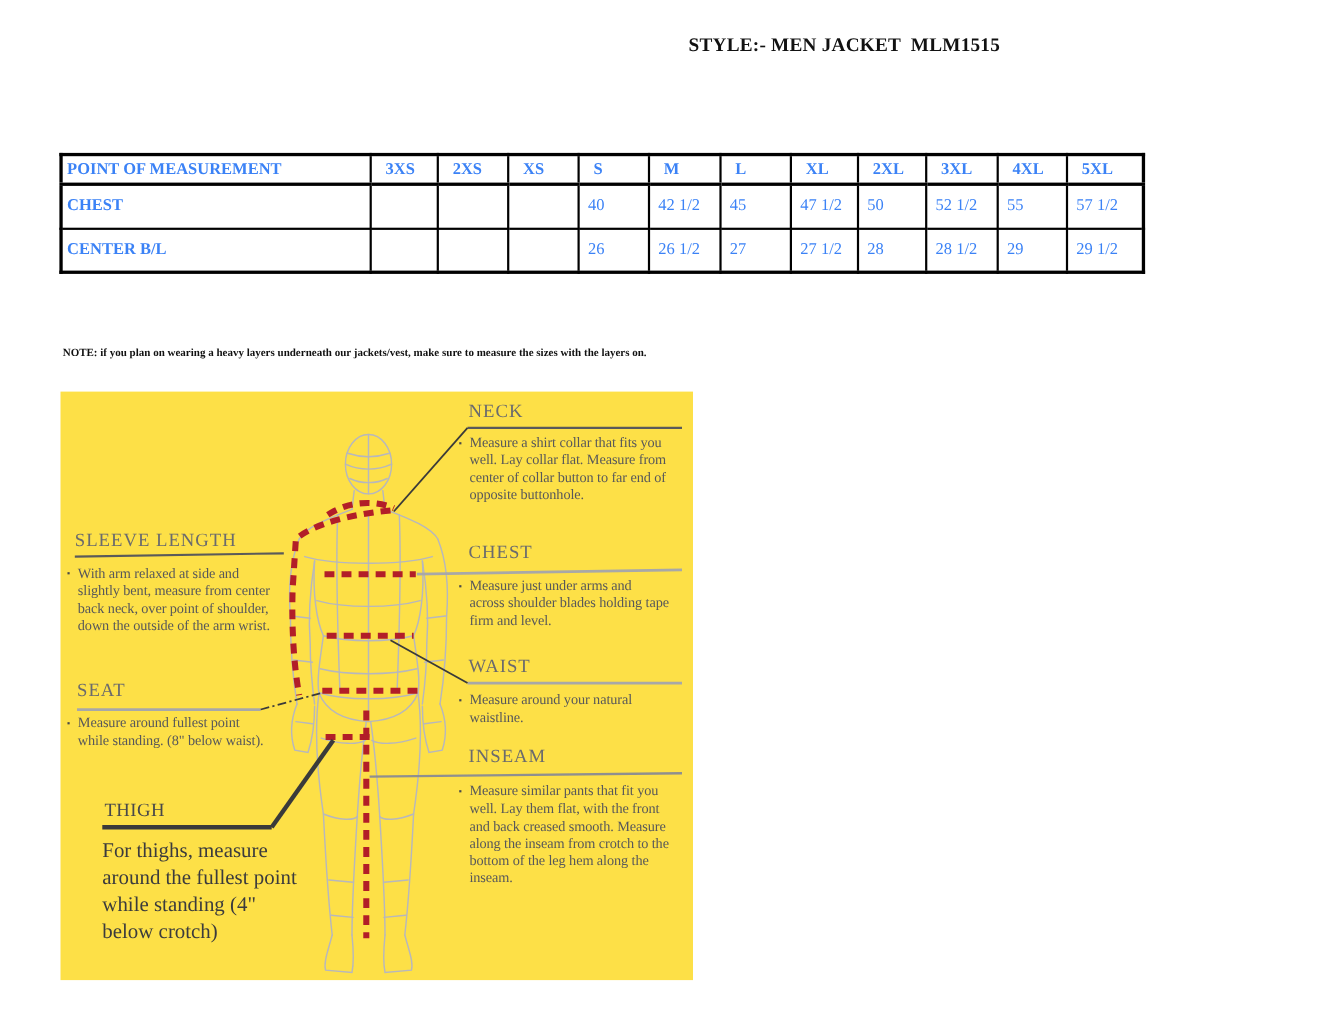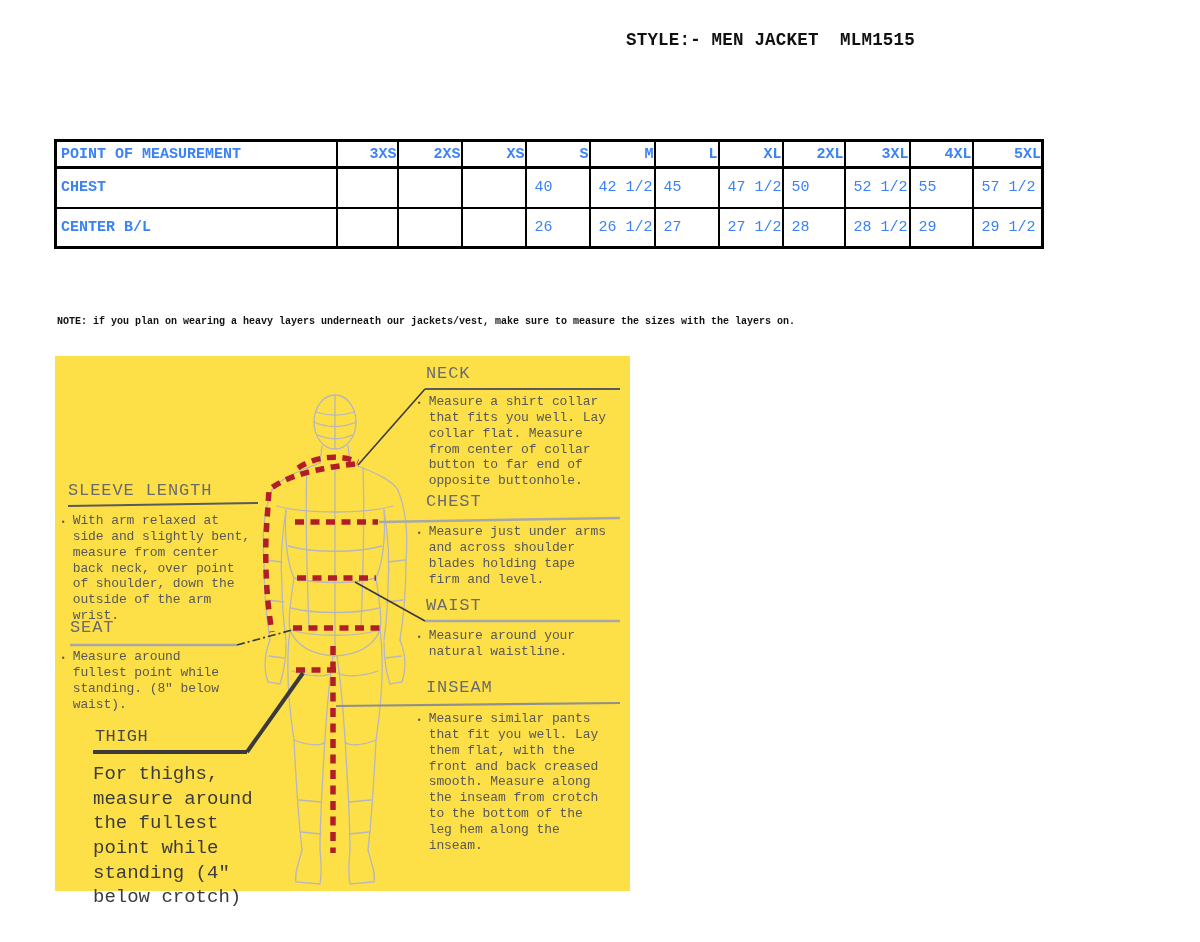--- a/index.html
+++ b/index.html
@@ -1,30 +1,30 @@
 <!DOCTYPE html>
 <html><head>
 <meta charset="utf-8">
 <style>
   html,body{margin:0;padding:0;background:#fff;}
   .page{position:relative;width:1200px;height:942px;background:#ffffff;overflow:hidden;
-        font-family:Liberation Mono, monospace;}
+        font-family:Liberation Serif, serif;}
 
   
   .title{position:absolute;left:626px;top:30px;font-size:17.5px;font-weight:bold;color:#111;
          letter-spacing:0.2px;white-space:pre;}
 
   
   table.size{position:absolute;left:54px;top:139px;border-collapse:collapse;table-layout:fixed;
              border:3px solid #000;}
   table.size th,table.size td{border:2px solid #000;font-size:15px;color:#3b82f6;
              overflow:hidden;white-space:nowrap;padding:0;}
   table.size thead tr{height:27px;}
   table.size tbody tr{height:40px;}
-  table.size th{font-weight:bold;text-align:right;border-bottom:3px solid #000;padding-left:13px;}
+  table.size th{font-weight:bold;text-align:left;border-bottom:3px solid #000;padding-left:13px;}
   table.size th.poml{text-align:left;padding-left:4px;}
   table.size td.rowlabel{font-weight:bold;text-align:left;padding-left:4px;}
   table.size td.val{text-align:left;padding-left:8px;font-weight:normal;}
 
   
   .note{position:absolute;left:57px;top:316px;font-size:10px;font-weight:bold;color:#111;}
 
   
   .diagram{position:absolute;left:55px;top:356px;width:575px;height:535px;background:#fde047;}
   .diagram svg{position:absolute;left:0;top:0;}

